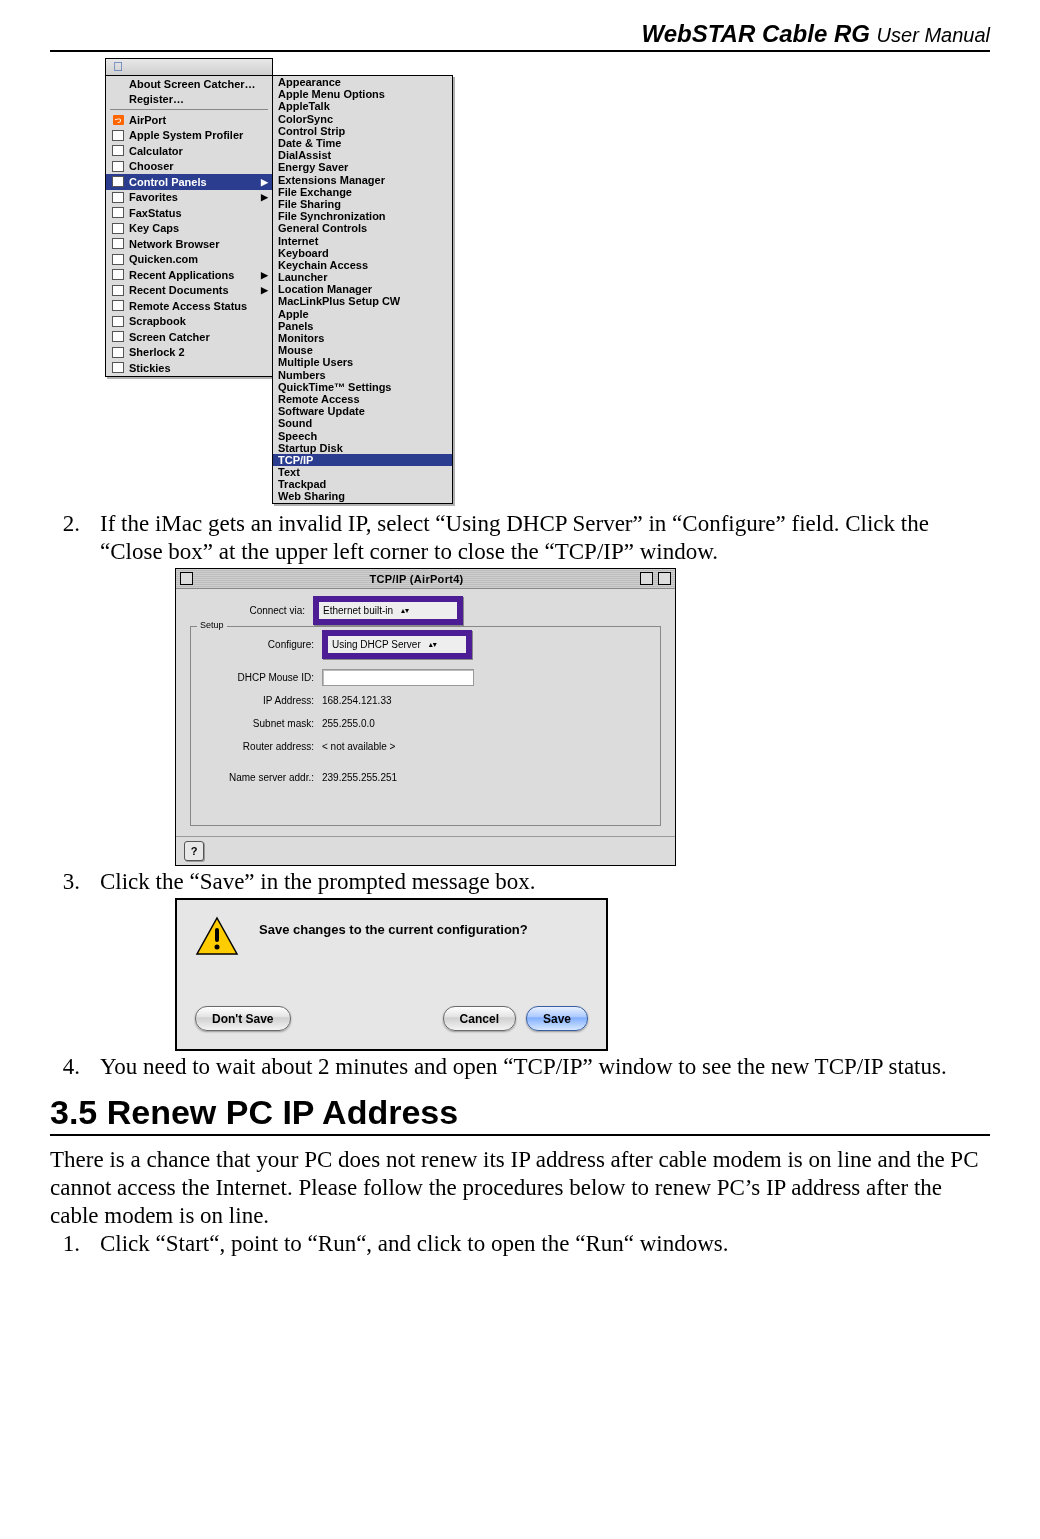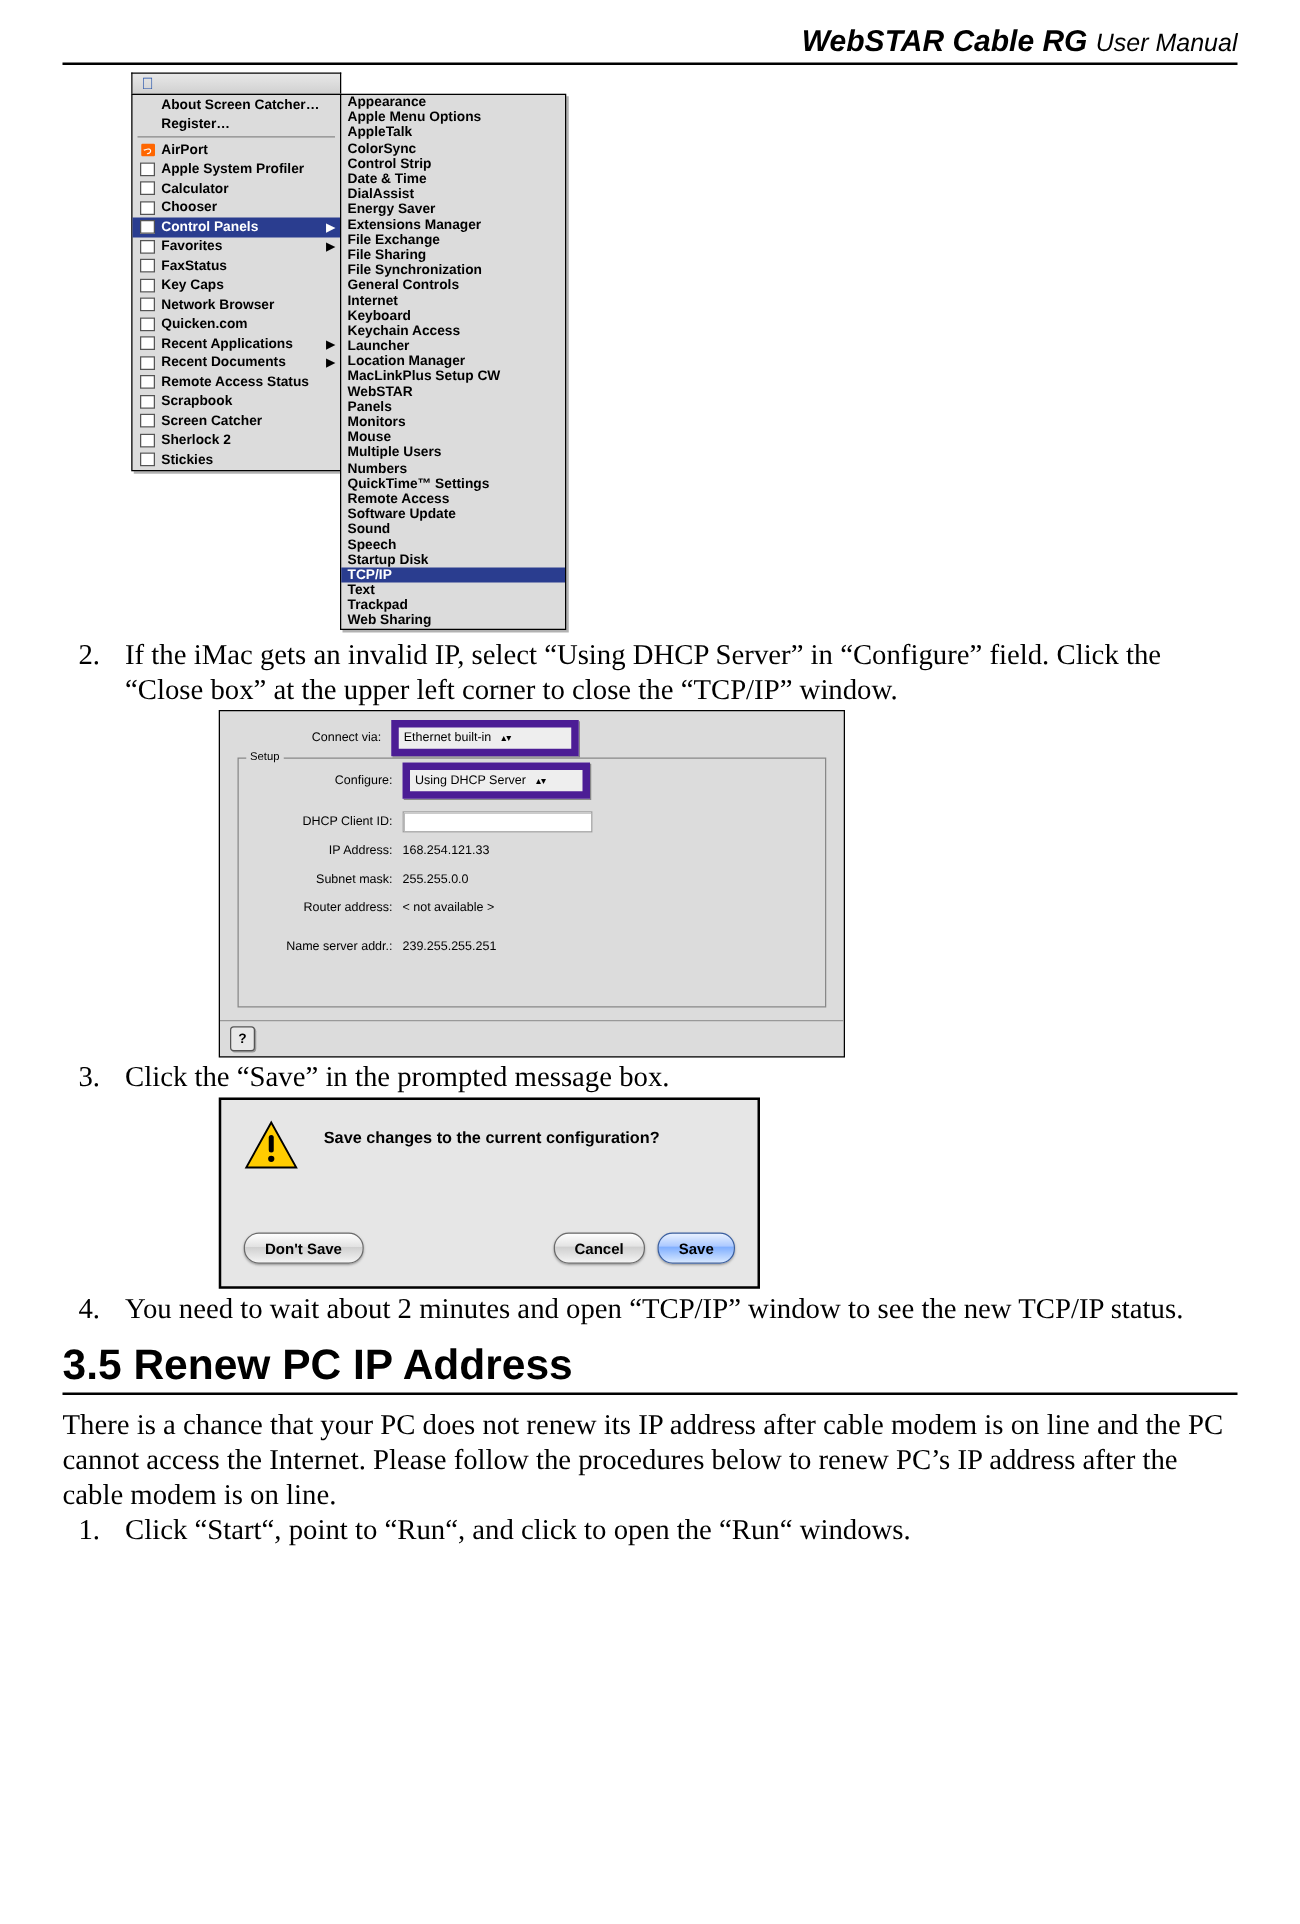--- a/index.html
+++ b/index.html
@@ -419,21 +419,21 @@
         <div class="menu-row" style="height: 12.2px;">
           <span>Launcher</span>
         </div>
         <div class="menu-row" style="height: 12.2px;">
           <span>Location Manager</span>
         </div>
         <div class="menu-row" style="height: 12.2px;">
           <span>MacLinkPlus Setup CW</span>
         </div>
         <div class="menu-row" style="height: 12.2px;">
-          <span>WebSTAR</span>
+          <span>Apple</span>
         </div>
         <div class="menu-row" style="height: 12.2px;">
           <span>Panels</span>
         </div>
         <div class="menu-row" style="height: 12.2px;">
           <span>Monitors</span>
         </div>
         <div class="menu-row" style="height: 12.2px;">
           <span>Mouse</span>
         </div>
@@ -478,40 +478,46 @@
 
   <ol class="step-list indent-block" style="margin-top:4px;">
     <li class="step-item">
       <span class="step-num">2.</span>
       <span class="step-text">If the iMac gets an invalid IP, select “Using DHCP Server” in “Configure” field. Click the “Close box” at the upper left corner to close the “TCP/IP” window.</span>
     </li>
   </ol>
 
   <div class="indent-block">
     <div class="tcpip-win">
+      <div class="tcpip-titlebar">
+        <span class="tb-box"></span>
+        <span class="tb-title">TCP/IP (AirPort4)</span>
+        <span class="tb-box"></span>
+        <span class="tb-box"></span>
+      </div>
       <div class="tcpip-body" style="position:relative;">
         <div class="tc-row">
           <span class="tc-label">Connect via:</span>
           <span class="tc-select" style="width:130px;">
             <span>Ethernet built-in</span>
             <span class="sel-arrow">▴▾</span>
           </span>
         </div>
         <div class="tc-fieldset">
           <span class="legend">Setup</span>
           <div class="tc-row">
             <span class="tc-label">Configure:</span>
             <span class="tc-select" style="width:130px;">
               <span>Using DHCP Server</span>
               <span class="sel-arrow">▴▾</span>
             </span>
           </div>
           <div style="height:10px;"></div>
           <div class="tc-row">
-            <span class="tc-label">DHCP Client ID:</span>
+            <span class="tc-label">DHCP Mouse ID:</span>
             <span class="tc-input" style="width:150px;"></span>
           </div>
           <div class="tc-row">
             <span class="tc-label">IP Address:</span>
             <span class="tc-static">168.254.121.33</span>
           </div>
           <div class="tc-row">
             <span class="tc-label">Subnet mask:</span>
             <span class="tc-static">255.255.0.0</span>
           </div>

